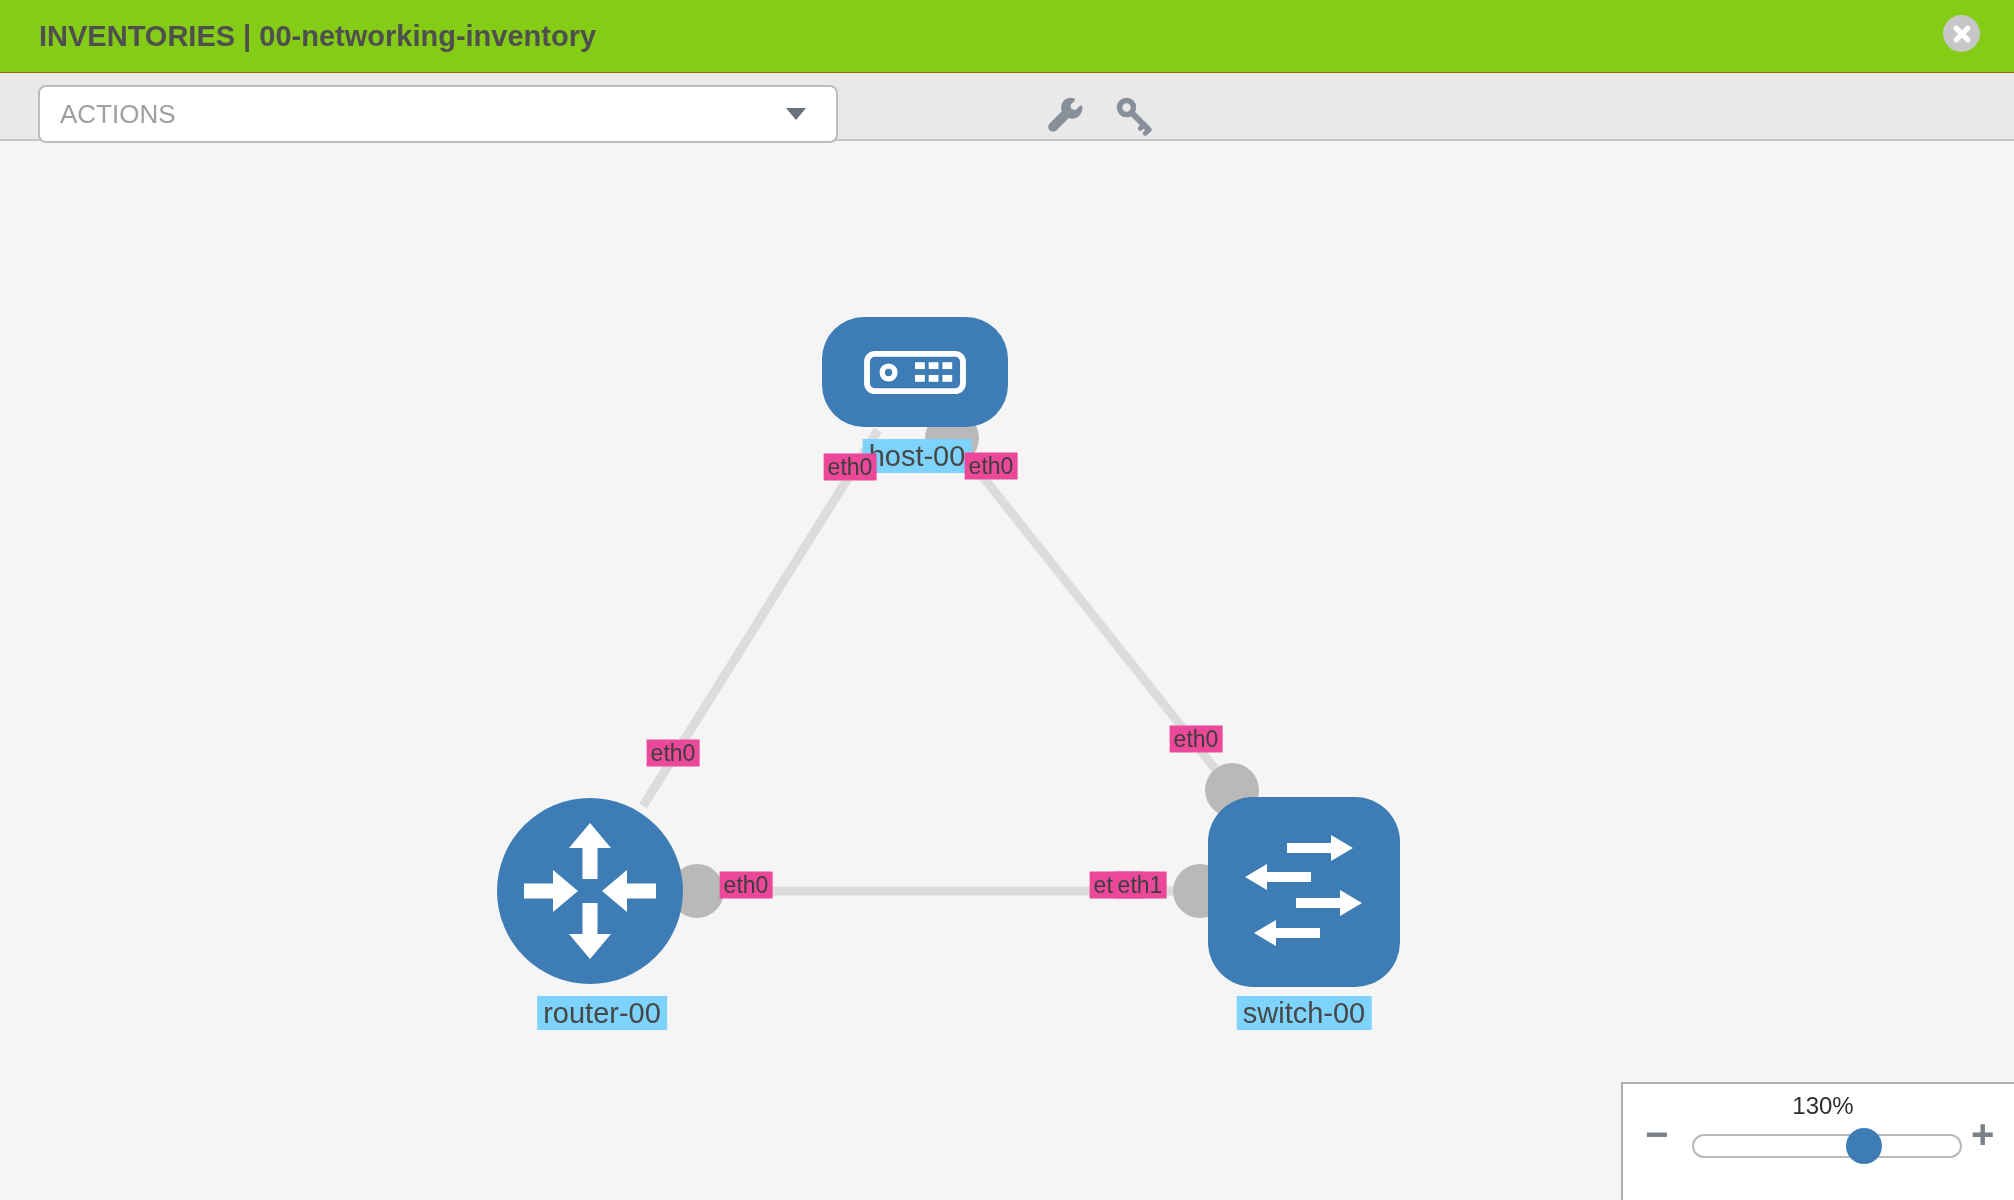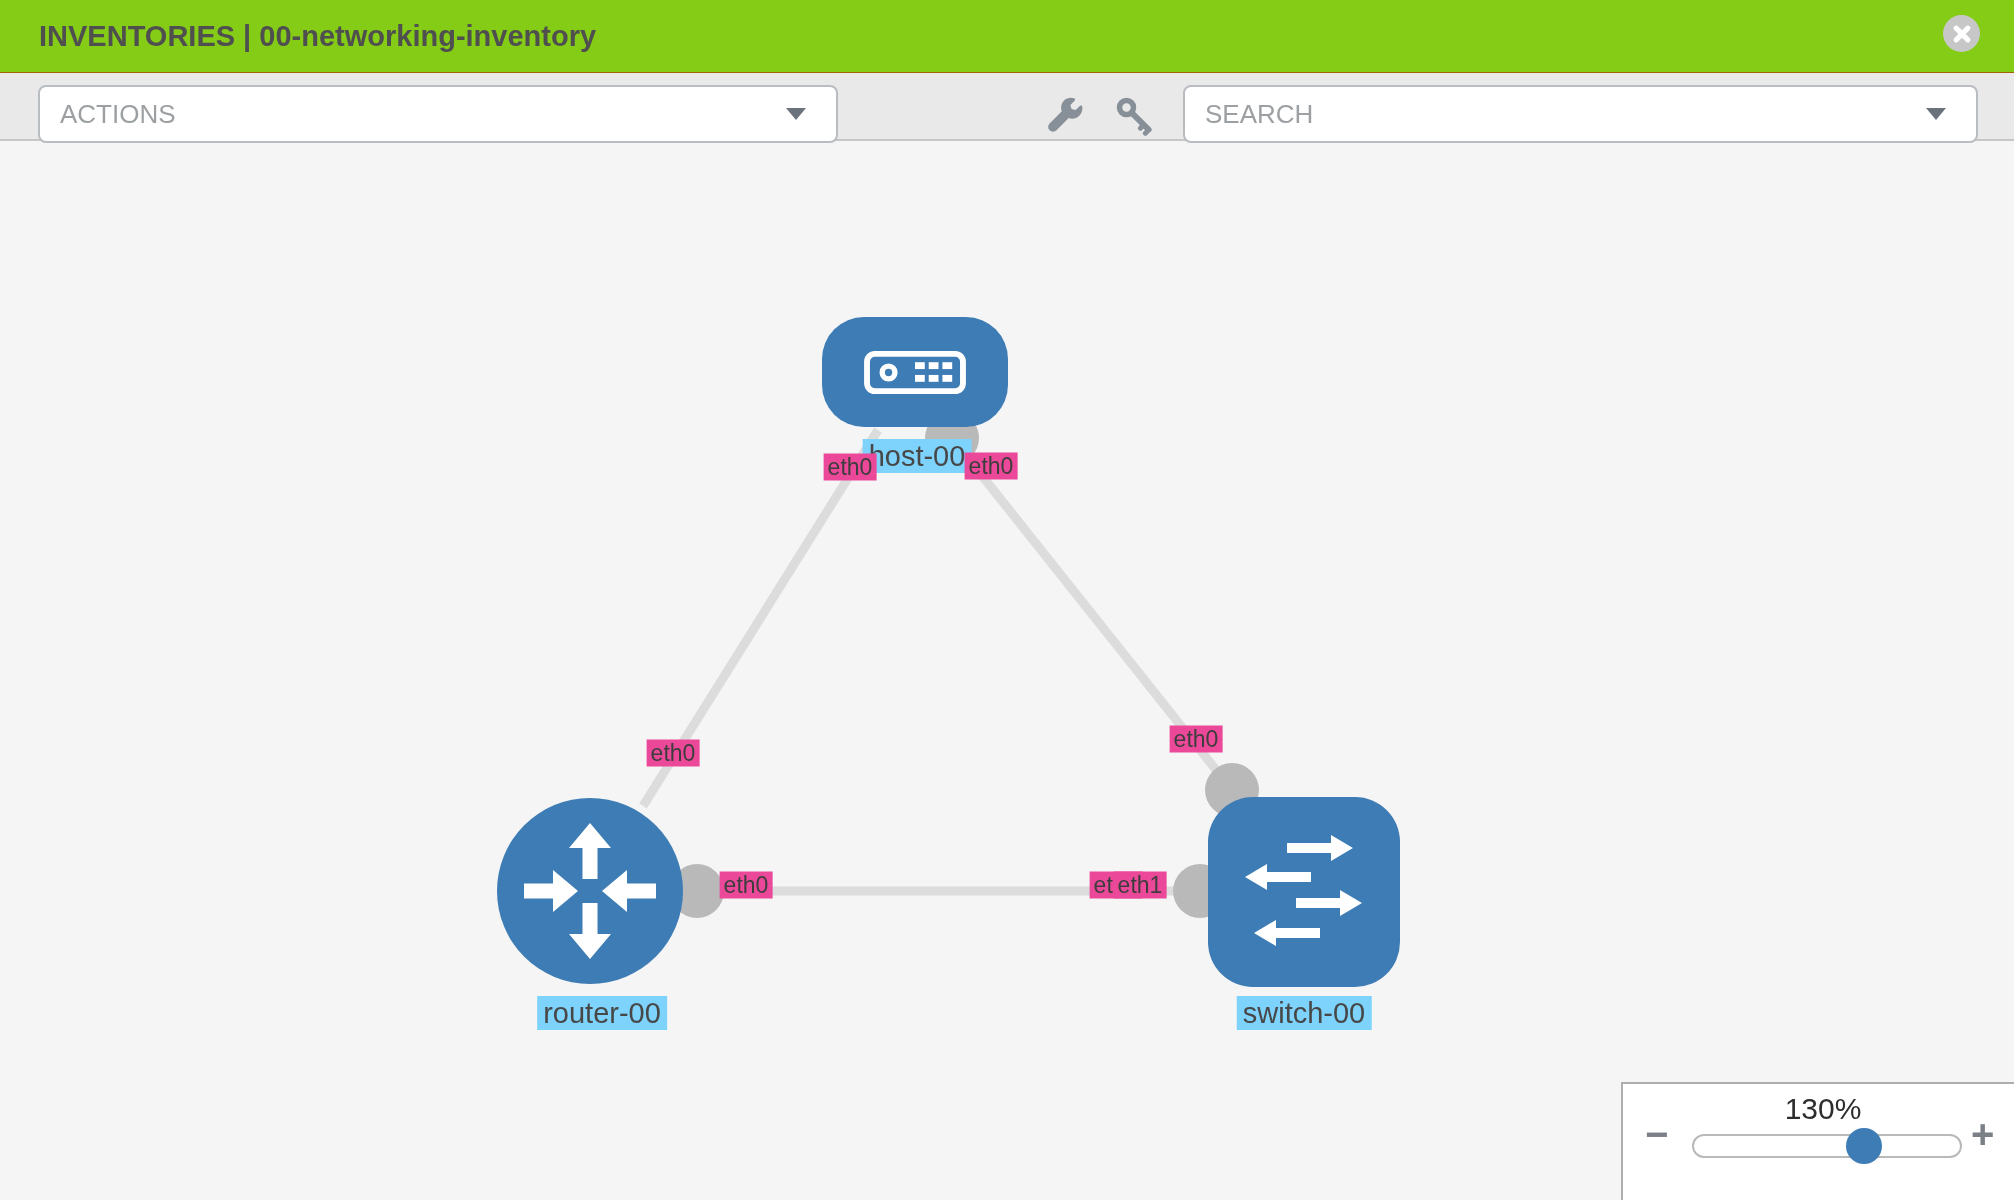--- a/index.html
+++ b/index.html
@@ -32,21 +32,21 @@
          border-right:10px solid transparent;border-top:12px solid #6a737c;}
   .select--actions{left:38px;width:800px;}
   .select--search{left:1183px;width:795px;}
   .tool-icon{position:absolute;top:23px;width:40px;height:40px;cursor:pointer;}
   .tool-icon--wrench{left:1045px;}
   .tool-icon--key{left:1115px;}
 
   
   .zoom-panel{position:absolute;left:1621px;top:1082px;width:420px;height:140px;background:#fff;
               border:2px solid #aeaeae;z-index:4;}
-  .zoom-level{position:absolute;left:140px;top:8px;width:120px;text-align:center;font-size:30px;color:#2e2e2e;}
+  .zoom-level{position:absolute;left:140px;top:8px;width:120px;text-align:center;font-size:24px;color:#2e2e2e;}
   .zoom-minus{position:absolute;left:22px;top:30px;font-size:40px;font-weight:900;color:#7b8087;
               line-height:40px;cursor:pointer;}
   .zoom-plus{position:absolute;left:348px;top:30px;font-size:40px;font-weight:900;color:#7b8087;
              line-height:40px;cursor:pointer;}
   .zoom-track{position:absolute;left:69px;top:50px;width:270px;height:24px;border:2px solid #b9b9b9;
               border-radius:13px;background:#fff;box-sizing:border-box;cursor:pointer;}
   .zoom-thumb{position:absolute;top:-8px;width:36px;height:36px;border-radius:50%;cursor:grab;}
 </style>
 </head>
 <body>
@@ -140,19 +140,15 @@
       <svg viewBox="0 0 40 40" width="40" height="40">
         <g stroke="#878f98" fill="none">
           <circle cx="11.5" cy="11.5" r="7" stroke-width="5.5"></circle>
           <path d="M16.8 16.8 L33.5 33.5" stroke-width="6" stroke-linecap="round"></path>
           <path d="M28.8 28.8 L25.4 32.2" stroke-width="5" stroke-linecap="round"></path>
           <path d="M33.8 33.8 L30.4 37.2" stroke-width="5" stroke-linecap="round"></path>
         </g>
       </svg>
     </div>
 
-    <div class="select select--search">
-      <span class="lbl">SEARCH</span>
-      <span class="caret"></span>
-    </div>
   </div>
 
 </div>
 
 </body></html>

